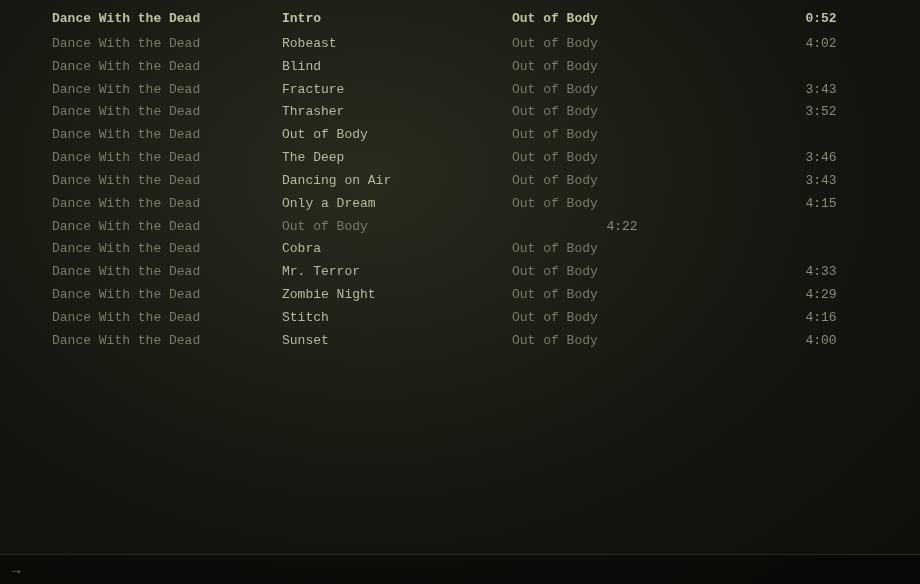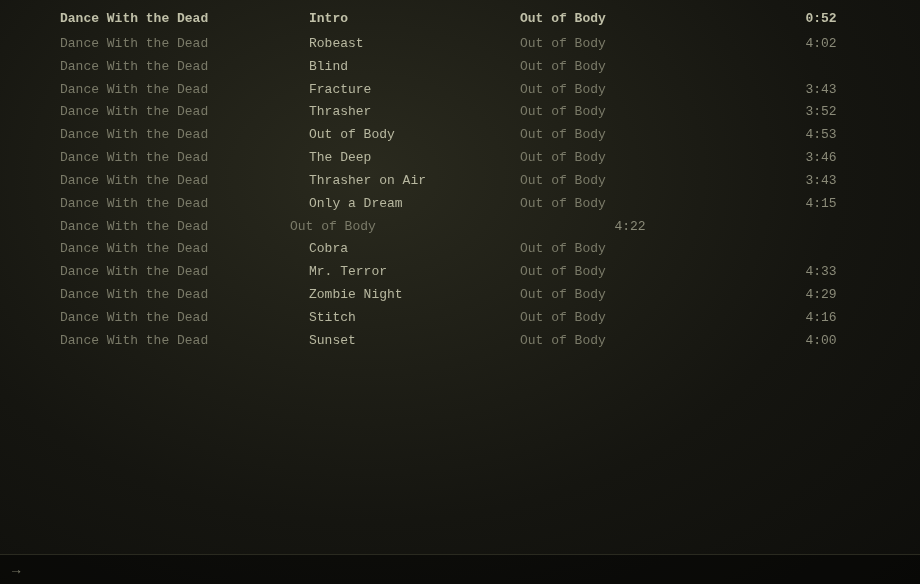--- a/index.html
+++ b/index.html
@@ -10,40 +10,40 @@
       color: #8a8a78;
       font-family: 'Courier New', Courier, monospace;
       font-size: 13px;
       width: 920px;
       height: 584px;
       overflow: hidden;
       position: relative;
     }
 
     .track-list {
-      padding: 4px 8px;
+      padding: 4px 0;
       width: 100%;
     }
 
     .track-row {
       display: grid;
       grid-template-columns: 230px 230px 230px 1fr;
       padding: 2px 10px 2px 52px;
       line-height: 1.45;
     }
 
     .track-row.header {
       color: #c8c8a8;
       font-weight: bold;
       padding-bottom: 4px;
       padding-top: 6px;
     }
 
     .col-artist { color: #7a7a68; }
-    .col-title { color: #b8b8a0; margin-left: 19px; }
+    .col-title { color: #b8b8a0; }
     .col-album { color: #7a7a68; }
     .col-duration { color: #8a8a78; text-align: center; padding-right: 10px; }
 
     .header .col-artist { color: #c0c0a8; }
     .header .col-title { color: #c0c0a8; }
     .header .col-album { color: #c0c0a8; }
     .header .col-duration { color: #c0c0a8; }
 
     .bottom-bar {
       position: absolute;
@@ -95,31 +95,30 @@
     <div class="track-row">
       <span class="col-artist">Dance With the Dead</span>
       <span class="col-title">Thrasher</span>
       <span class="col-album">Out of Body</span>
       <span class="col-duration">3:52</span>
     </div>
     <div class="track-row">
       <span class="col-artist">Dance With the Dead</span>
       <span class="col-title">Out of Body</span>
       <span class="col-album">Out of Body</span>
-      <span class="col-duration">4:53</span>
     </div>
     <div class="track-row">
       <span class="col-artist">Dance With the Dead</span>
       <span class="col-title">The Deep</span>
       <span class="col-album">Out of Body</span>
       <span class="col-duration">3:46</span>
     </div>
     <div class="track-row">
       <span class="col-artist">Dance With the Dead</span>
-      <span class="col-title">Thrasher on Air</span>
+      <span class="col-title">Dancing on Air</span>
       <span class="col-album">Out of Body</span>
       <span class="col-duration">3:43</span>
     </div>
     <div class="track-row">
       <span class="col-artist">Dance With the Dead</span>
       <span class="col-title">Only a Dream</span>
       <span class="col-album">Out of Body</span>
       <span class="col-duration">4:15</span>
     </div>
     <div class="track-row">

